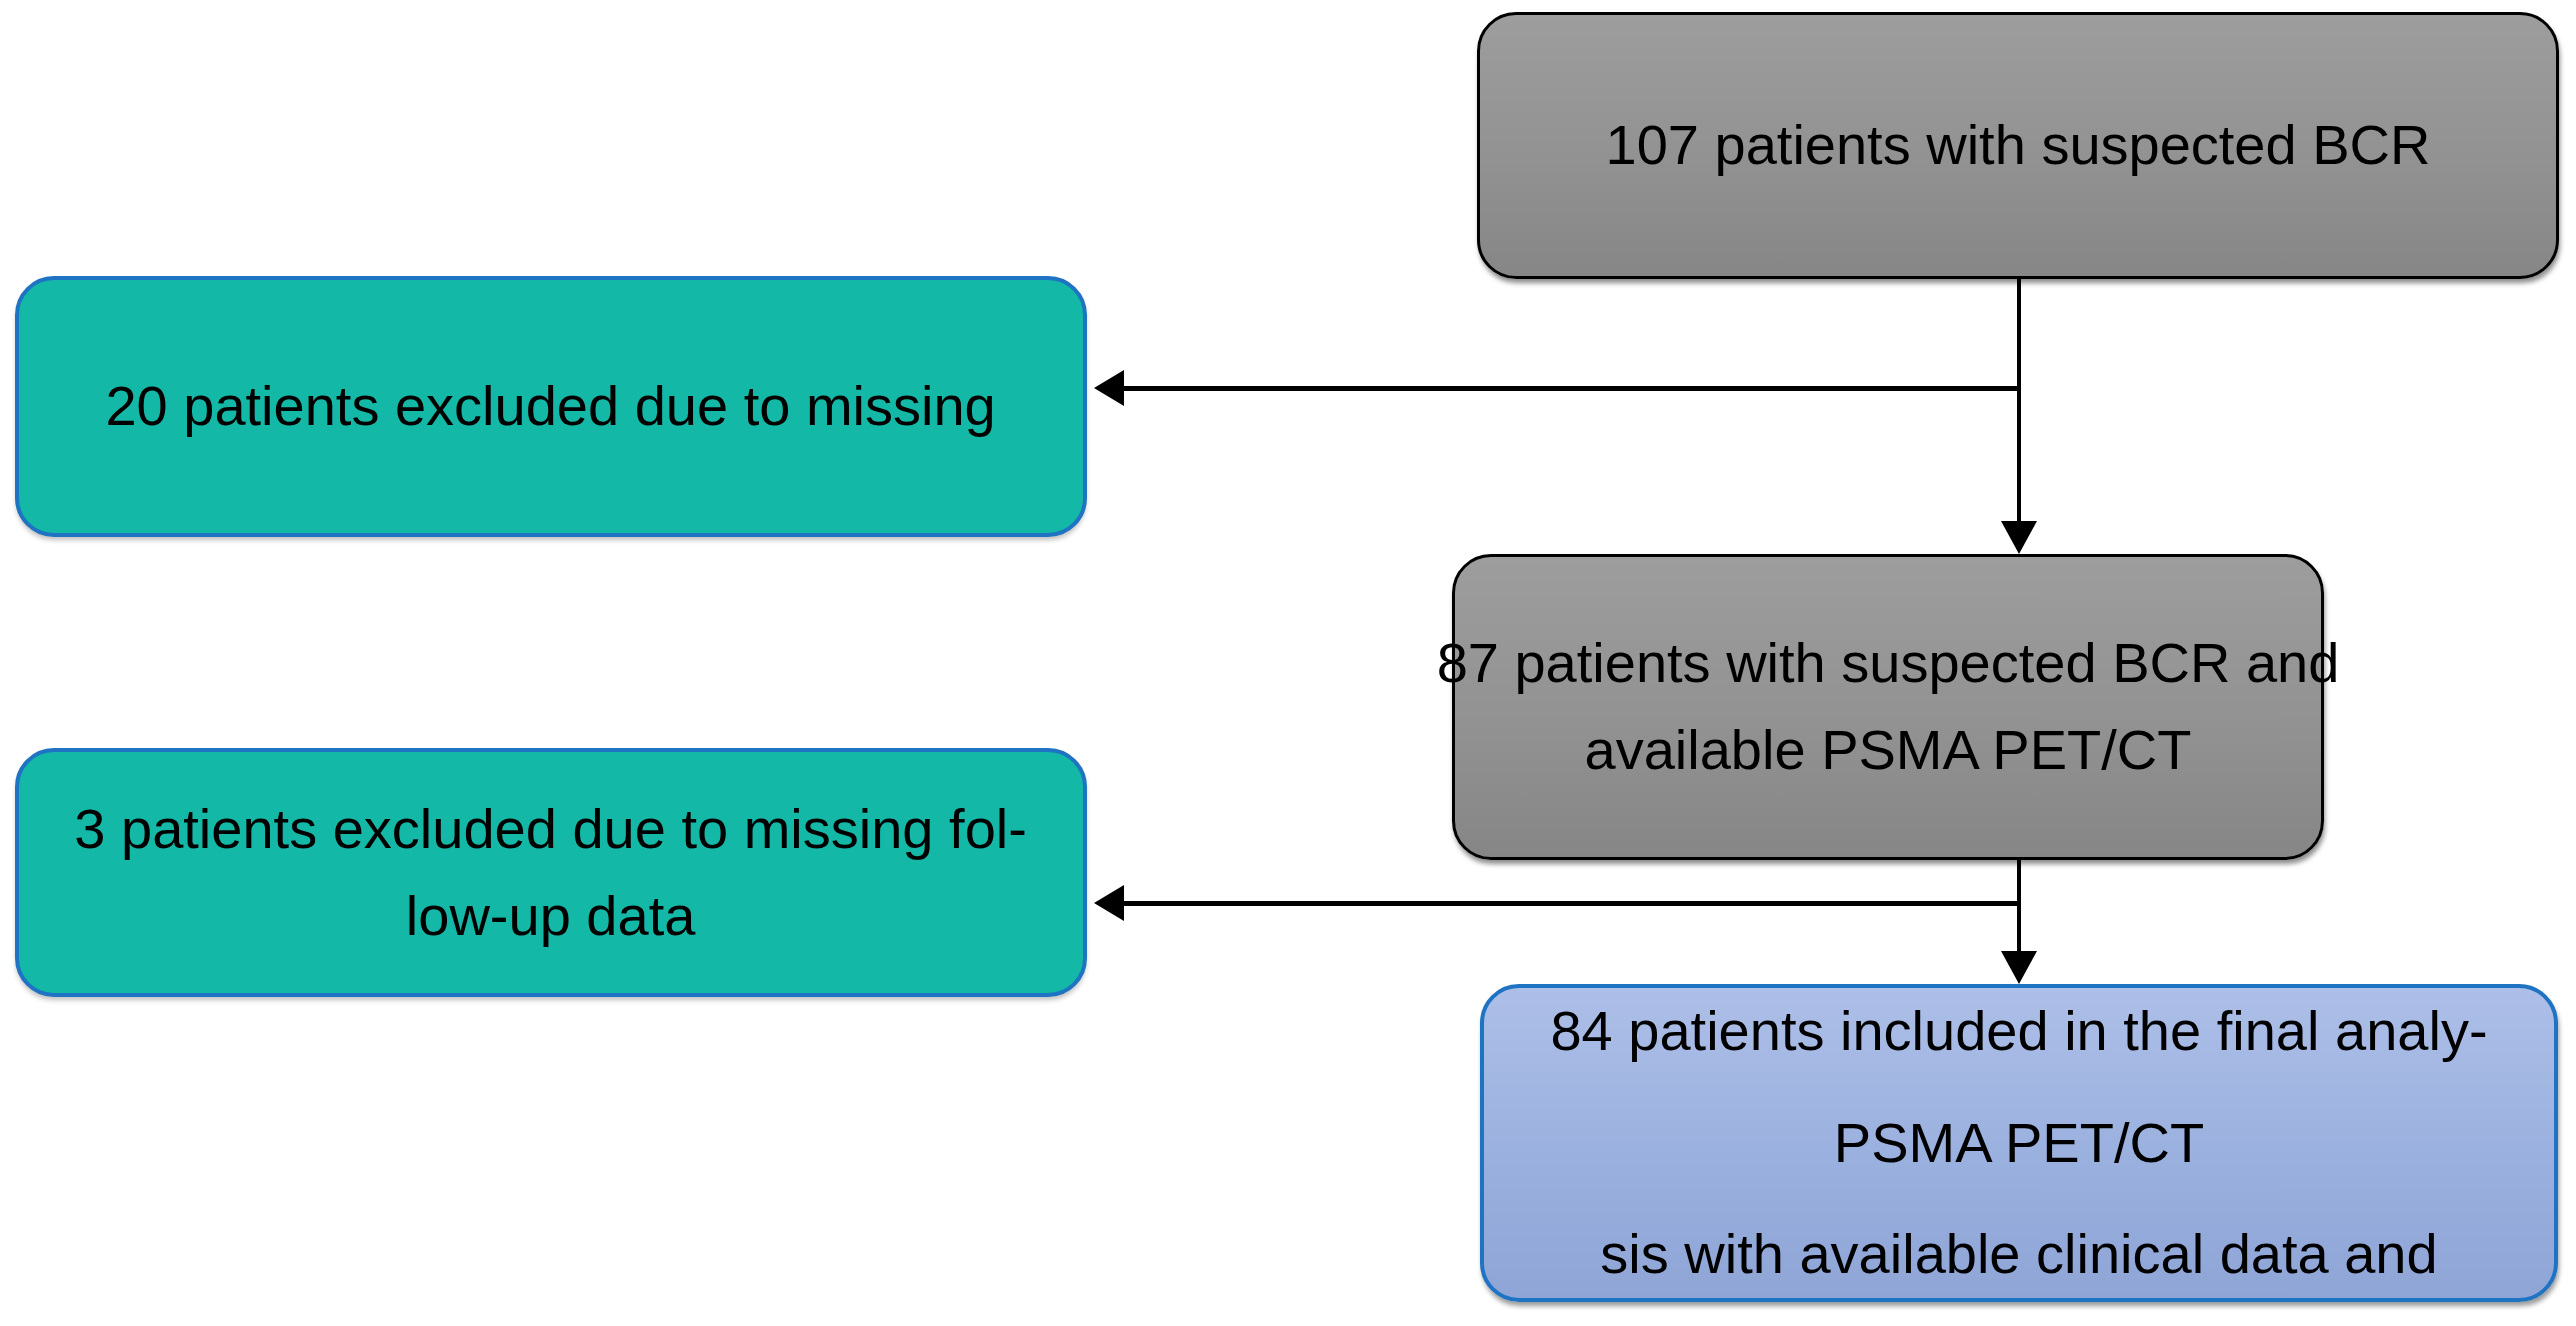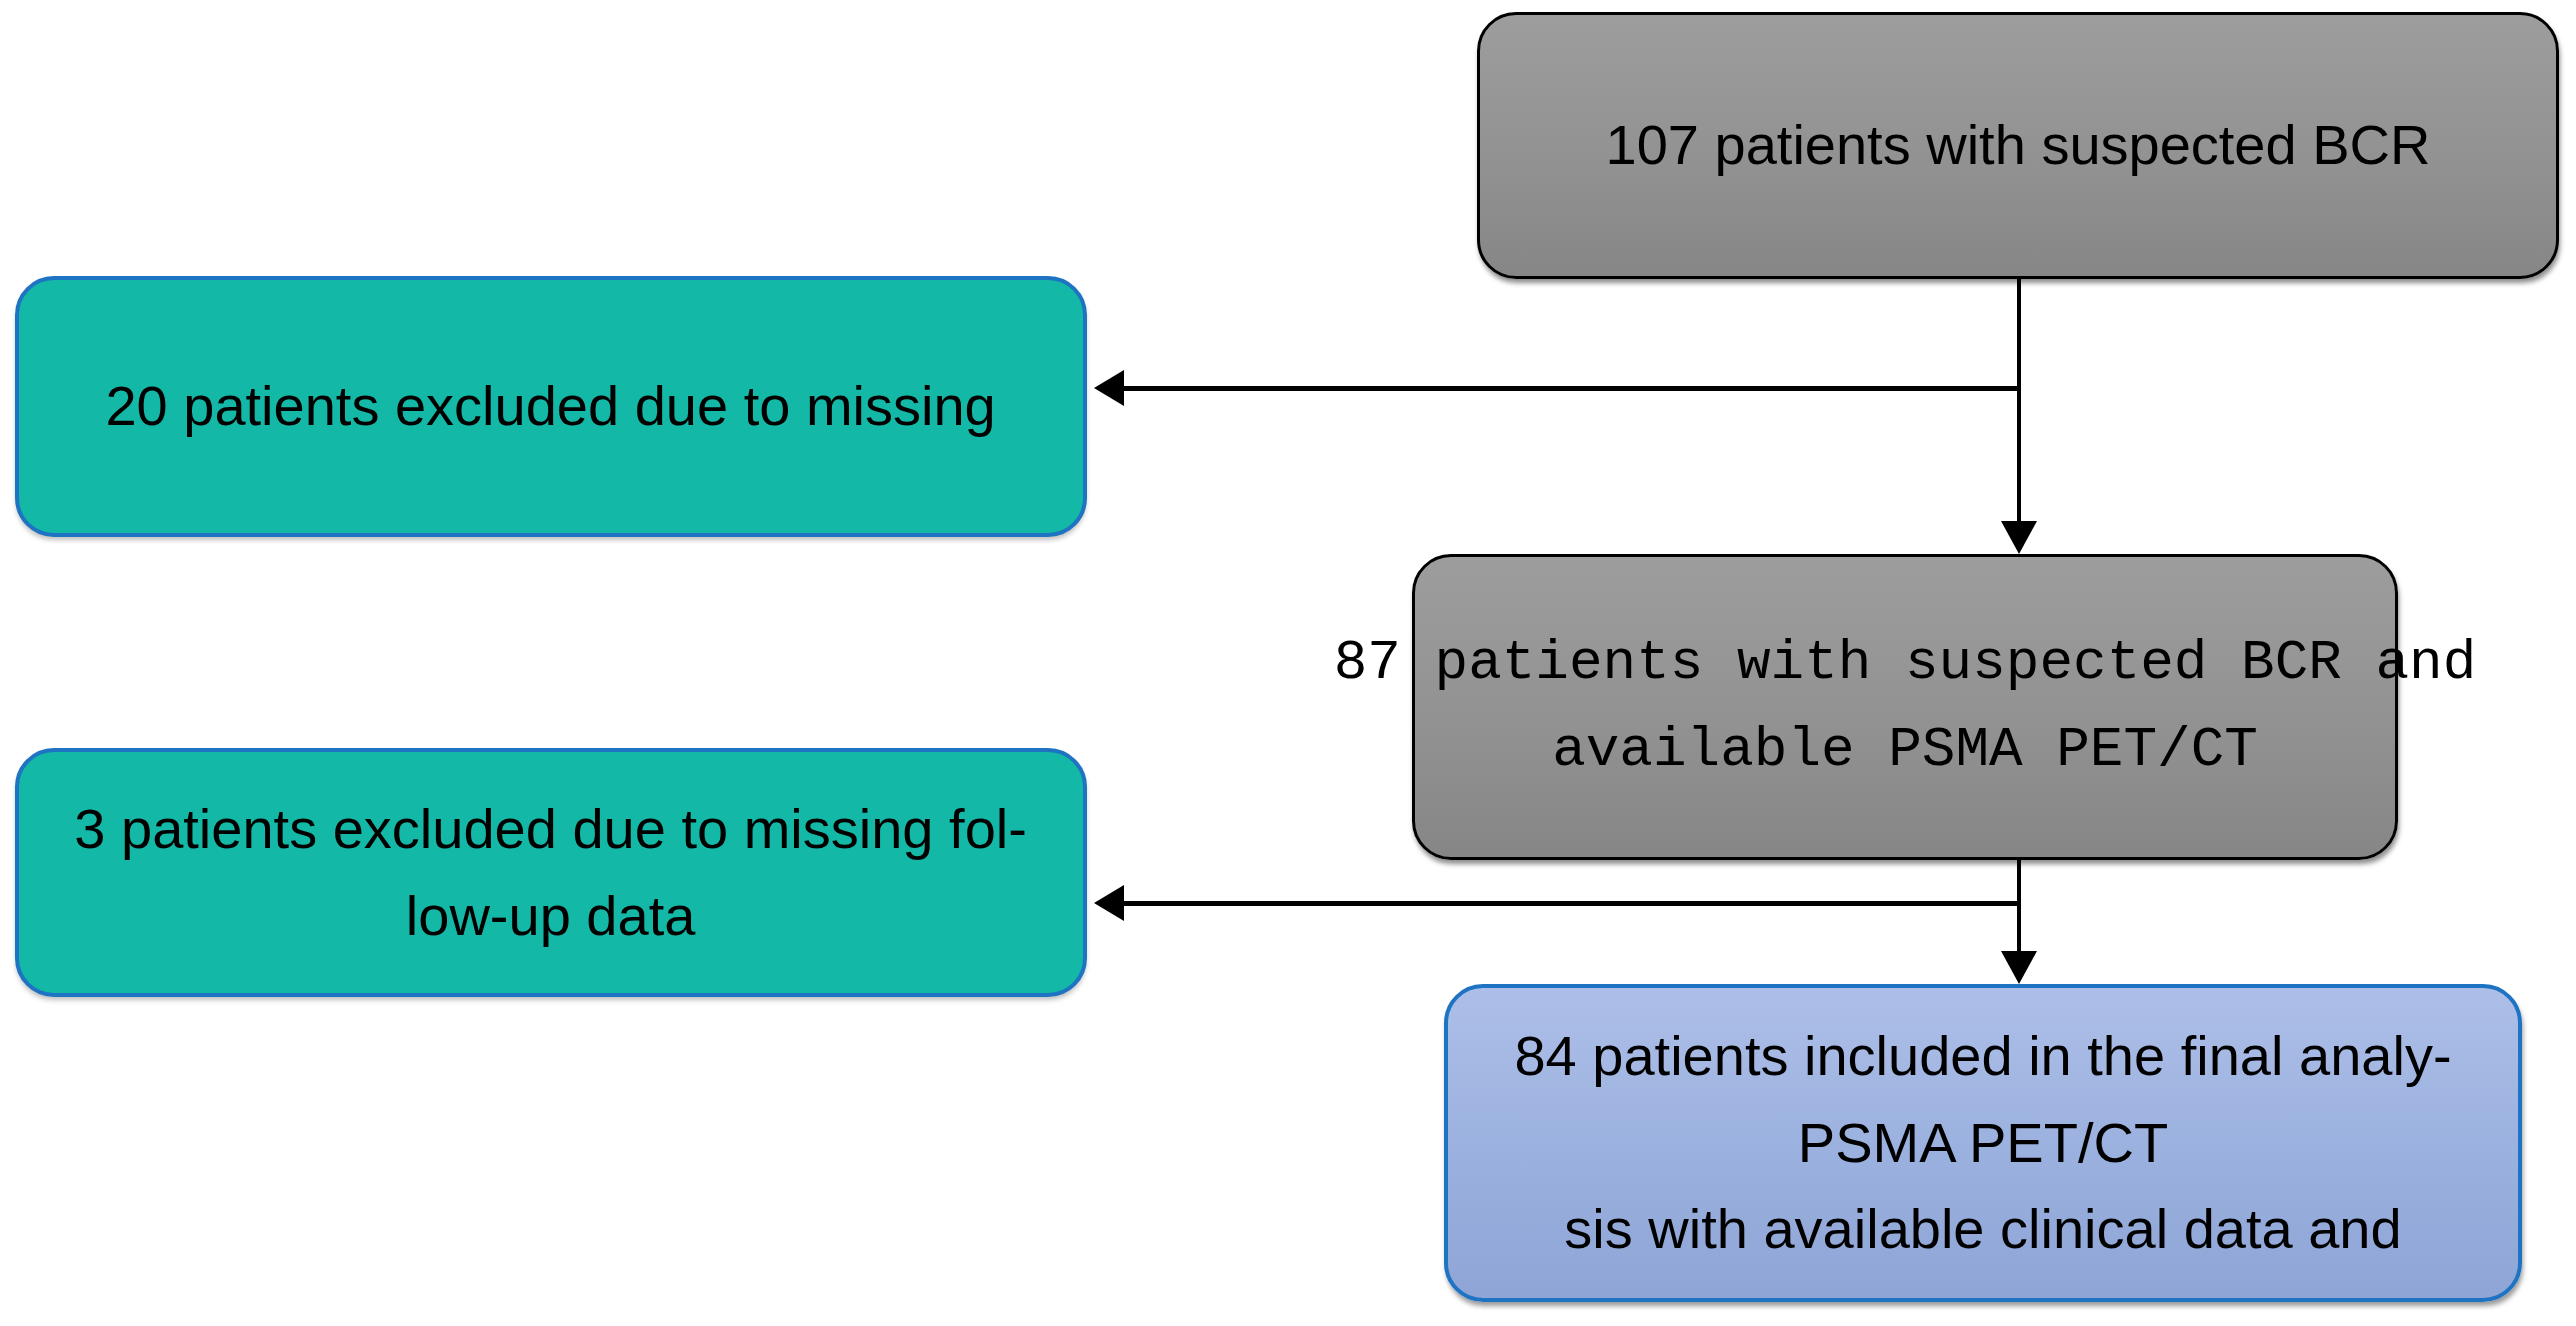--- a/index.html
+++ b/index.html
@@ -42,23 +42,23 @@
     box-shadow: 0 4px 5.3px -1.3px rgba(0,0,0,0.25);
   }
   .node-blue {
     background: linear-gradient(180deg, #adbfe8 0%, #9ab0de 55%, #8ea5d6 100%);
     border: 4.7px solid #1e73c3;
     box-shadow: 1.3px 4.7px 5.3px -1.3px rgba(0,0,0,0.40);
   }
   
   #node-initial         { left: 1477px; top: 12px;   width: 1082px; height: 267px; }
   #node-excluded-pet    { left: 14.6px;   top: 276px;  width: 1072px; height: 261px; }
-  #node-with-pet        { left: 1412px; top: 554px;  width: 986px; height: 306px; font-family: Liberation Mono, monospace; }
+  #node-with-pet        { left: 1452px; top: 554px;  width: 872px; height: 306px; }
   #node-excluded-fu     { left: 14.6px;   top: 748px; width: 1072px; height: 249px; }
-  #node-final           { left: 1444px; top: 984px; width: 1078px; height: 318px; }
+  #node-final           { left: 1480px; top: 984px; width: 1078px; height: 318px; justify-content: space-between; }
 
   
   .vline, .hline { position: absolute; background: #000000; }
   #v1 { left: 2017px; top: 279px;  width: 4px; height: 245px; }
   #v2 { left: 2017px; top: 860px; width: 4px; height: 94px; }
   #h1 { left: 1122px; top: 386px;  width: 899px; height: 4.7px; }
   #h2 { left: 1122px; top: 901px; width: 899px; height: 4.7px; }
 
   .arrow-down {
     position: absolute;

